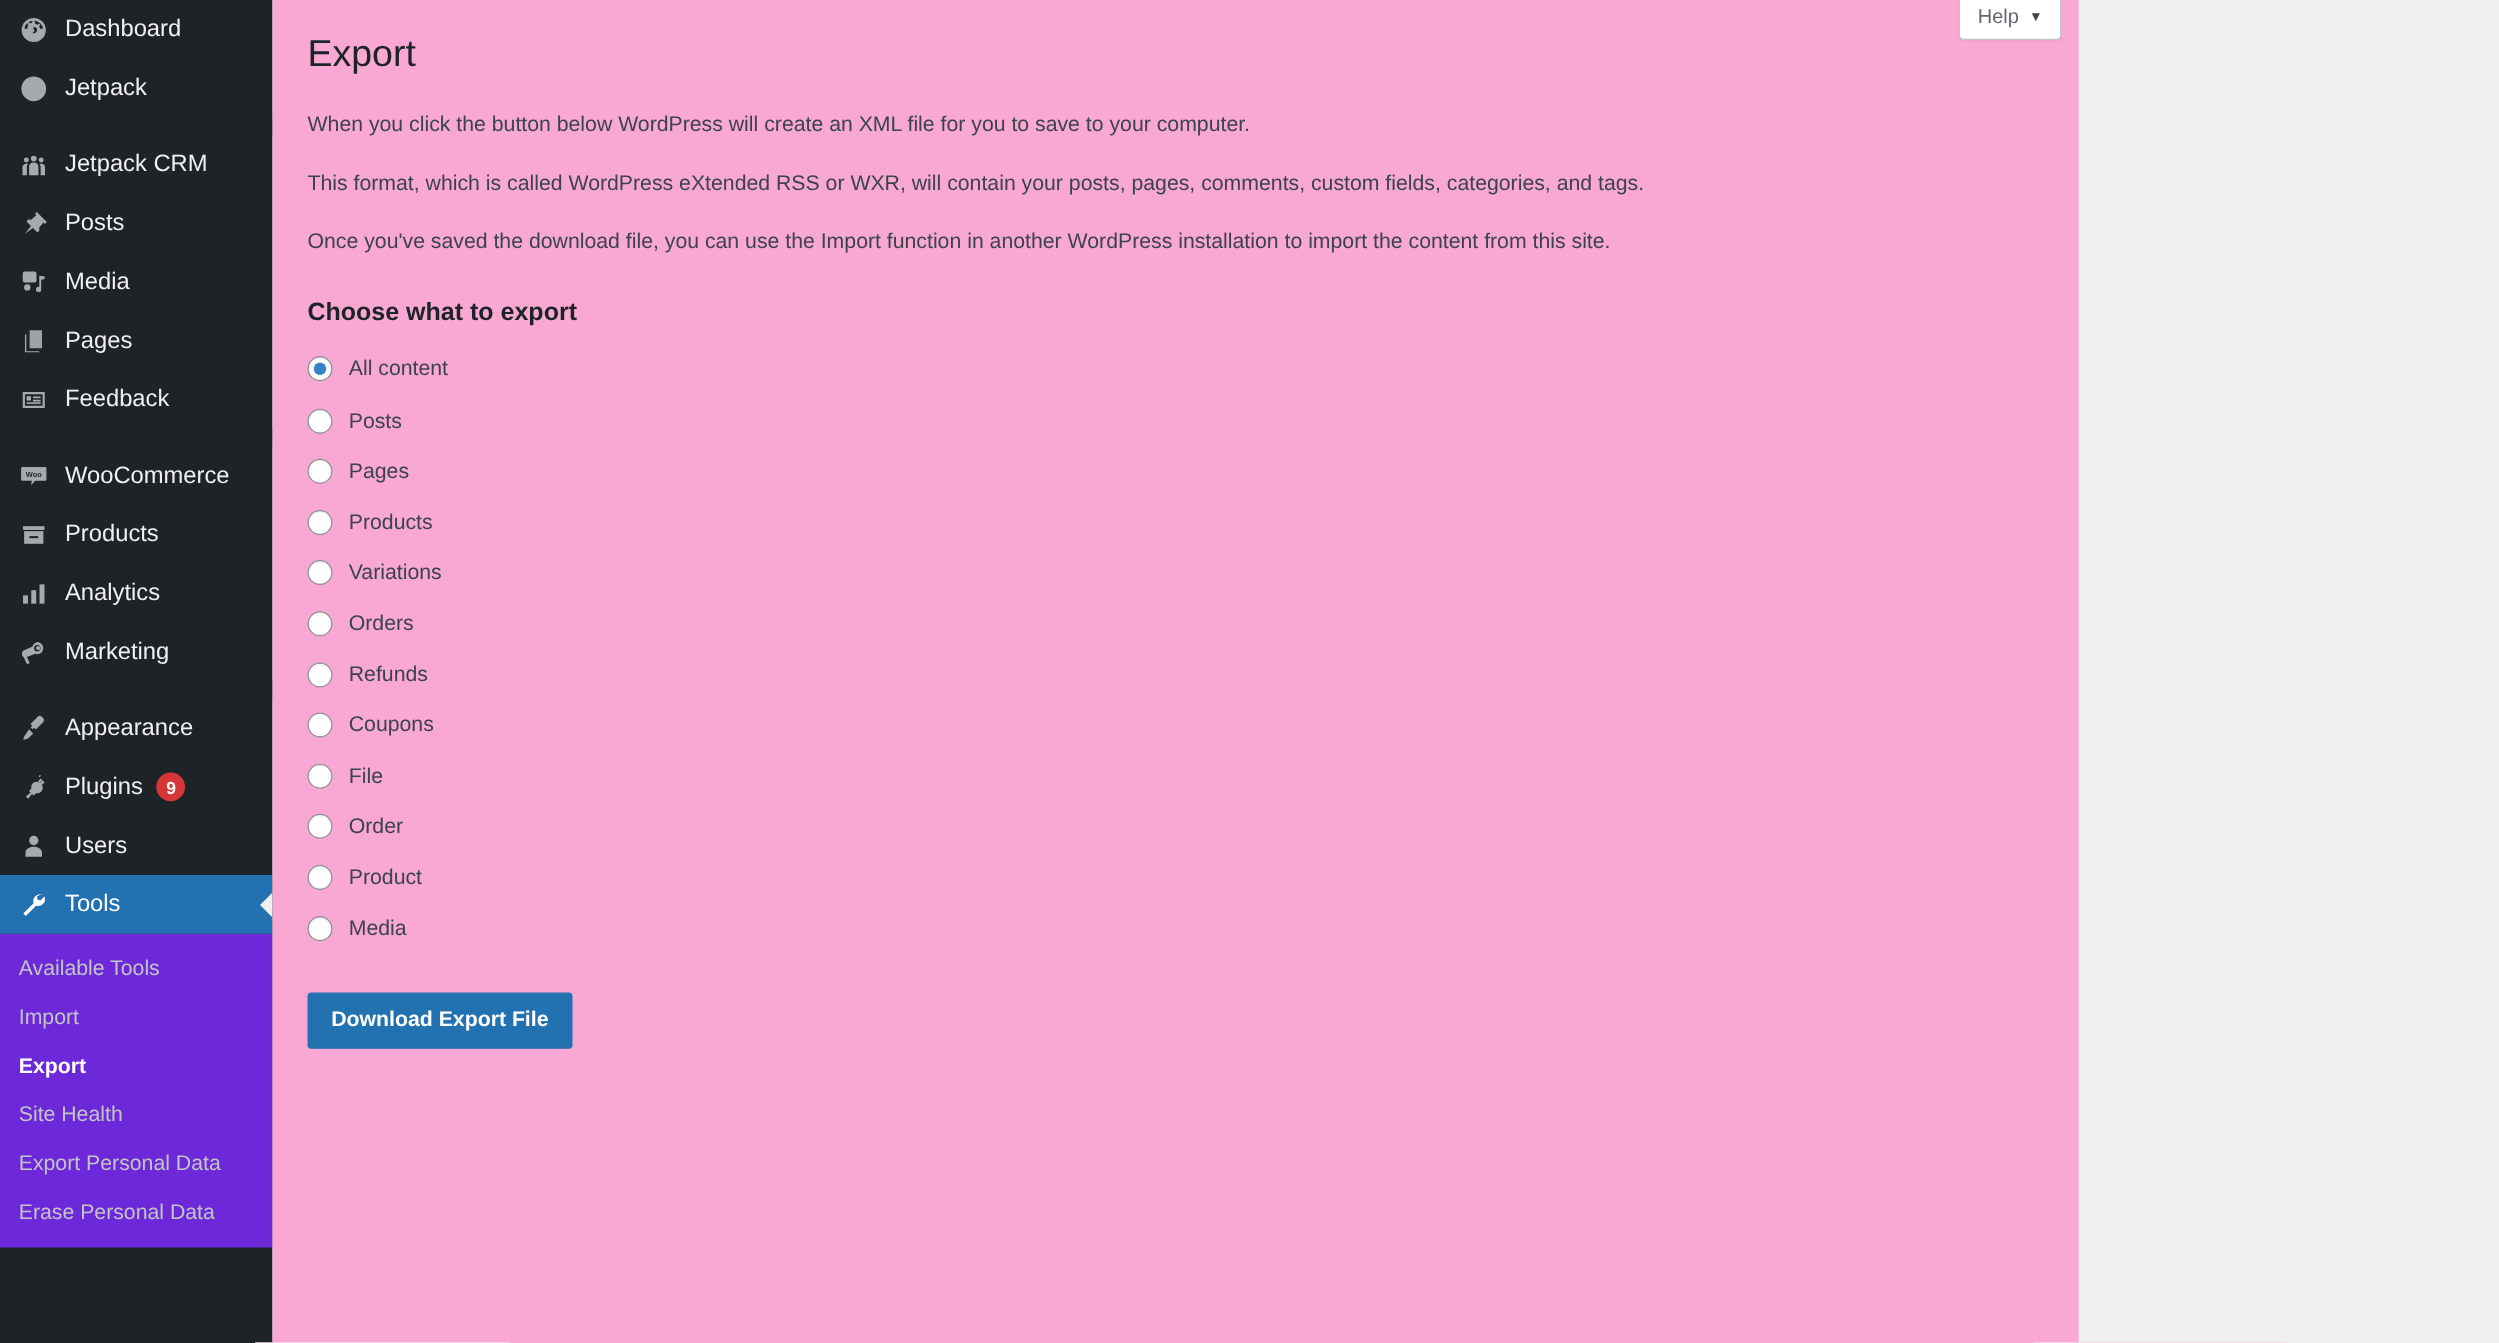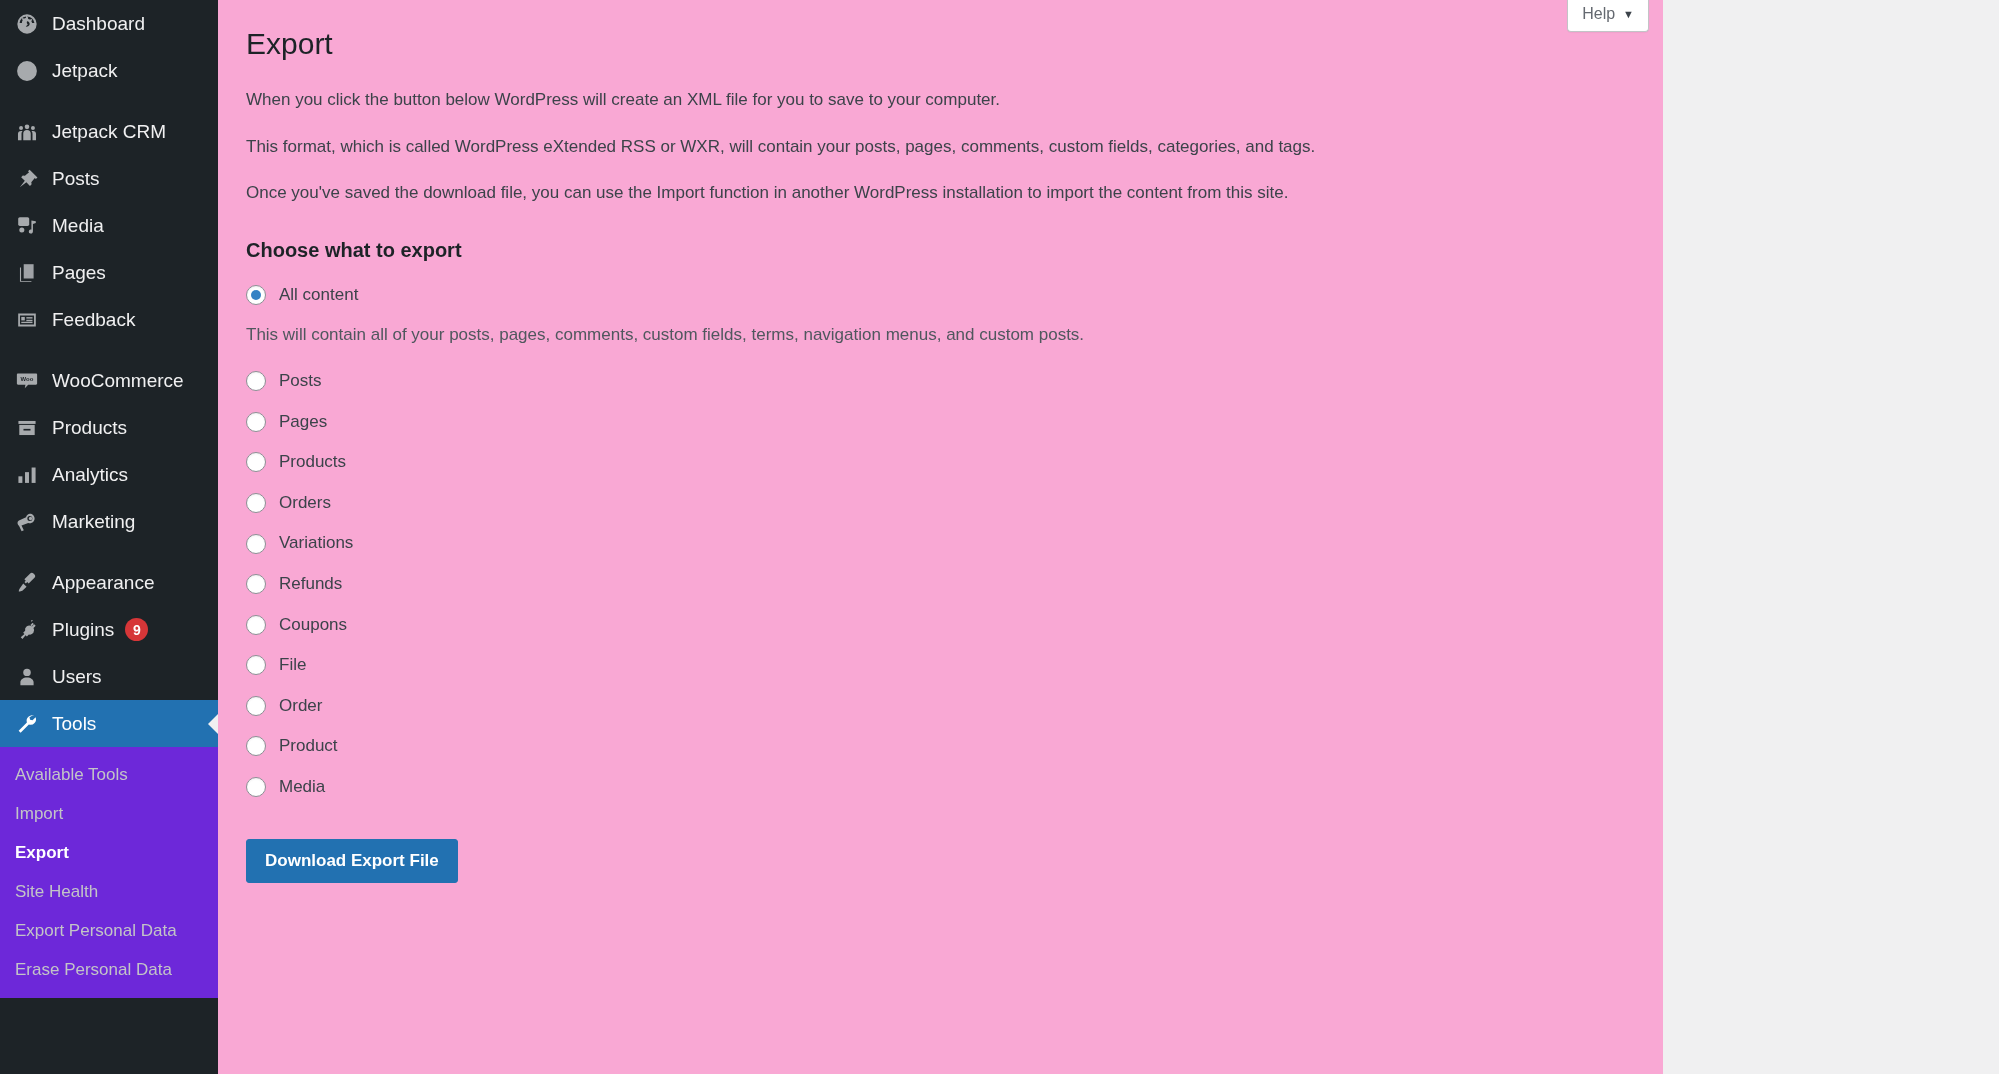--- a/index.html
+++ b/index.html
@@ -396,42 +396,41 @@
       <p class="intro">When you click the button below WordPress will create an XML file for you to save to your computer.</p>
       <p class="intro">This format, which is called WordPress eXtended RSS or WXR, will contain your posts, pages, comments, custom fields, categories, and tags.</p>
       <p class="intro">Once you've saved the download file, you can use the Import function in another WordPress installation to import the content from this site.</p>
 
       <h2 class="section-title">Choose what to export</h2>
 
       <div class="radio-row">
         <span class="radio checked"></span>
         <span class="radio-label">All content</span>
       </div>
-      <p class="radio-desc">This will contain all of your posts, pages, comments, custom fields, terms, navigation menus, and custom posts.</p>
 
       <div class="radio-list" id="radio-list">
           <div class="radio-row">
             <span class="radio"></span>
             <span class="radio-label">Posts</span>
           </div>
           <div class="radio-row">
             <span class="radio"></span>
             <span class="radio-label">Pages</span>
           </div>
           <div class="radio-row">
             <span class="radio"></span>
             <span class="radio-label">Products</span>
           </div>
           <div class="radio-row">
             <span class="radio"></span>
+            <span class="radio-label">Variations</span>
+          </div>
+          <div class="radio-row">
+            <span class="radio"></span>
             <span class="radio-label">Orders</span>
-          </div>
-          <div class="radio-row">
-            <span class="radio"></span>
-            <span class="radio-label">Variations</span>
           </div>
           <div class="radio-row">
             <span class="radio"></span>
             <span class="radio-label">Refunds</span>
           </div>
           <div class="radio-row">
             <span class="radio"></span>
             <span class="radio-label">Coupons</span>
           </div>
           <div class="radio-row">

